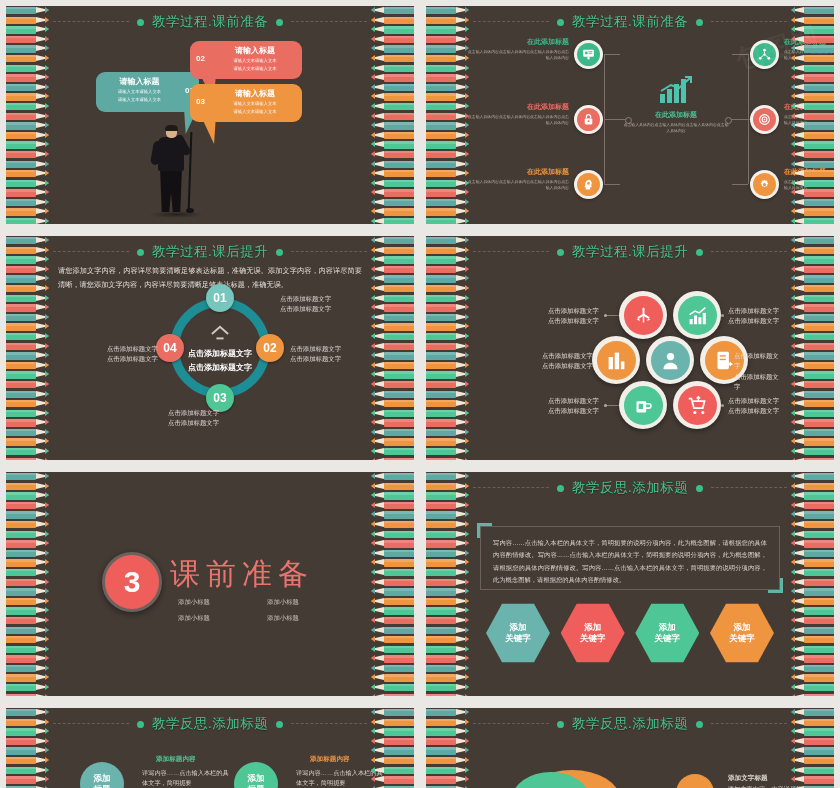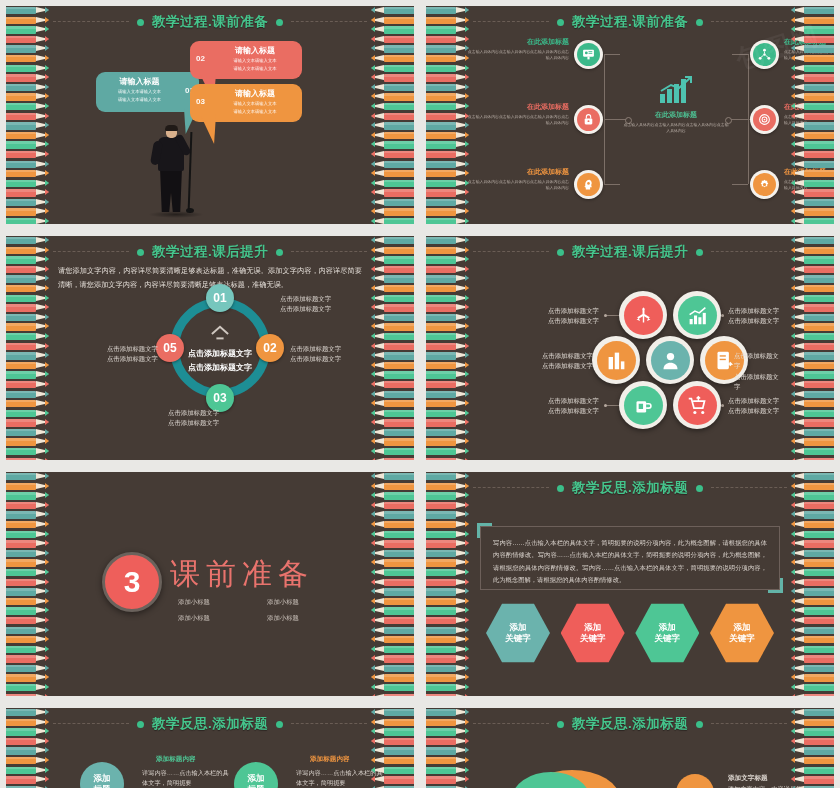--- a/index.html
+++ b/index.html
@@ -44,21 +44,21 @@
     position:absolute;left:39px;top:1px;width:0;height:0;
     border-top:3.7px solid transparent;border-bottom:3.7px solid transparent;
     border-left:4px solid #3b322d;
   }
 
   
   .hdr{position:absolute;left:47px;right:47px;top:8px;height:16px;display:flex;align-items:center;z-index:3;}
   .hdr .line{flex:1;height:1px;border-top:1px dashed #6a5d55;}
   .hdr .dot{width:7px;height:7px;border-radius:50%;background:#3bbf8a;margin:0 8px;flex:none;}
   .hdr .ttl{
-    color:#45c48c;font-size:13.5px;font-weight:bold;white-space:nowrap;
+    color:#45c48c;font-size:13.5px;font-weight:normal;white-space:nowrap;
     letter-spacing:.5px;text-shadow:0 1px 1px rgba(0,0,0,.4);
   }
   .stage{position:absolute;left:52px;right:52px;top:26px;bottom:4px;z-index:2;}
 
   
   .bubble{position:absolute;border-radius:9px;box-sizing:border-box;padding:5px 8px;}
   .bubble .bt{font-size:8px;font-weight:bold;color:#fff;text-align:center;line-height:1.2;}
   .bubble .bd{font-size:4.3px;color:#fff;opacity:.92;text-align:center;line-height:1.45;margin-top:2px;}
   .bubble .num{position:absolute;font-size:8px;font-weight:bold;color:#fff;opacity:.95;}
   .b1{left:38px;top:40px;width:103px;height:40px;background:#5fa9a3;}
@@ -1084,21 +1084,21 @@
                   <path d="M3 11 L12 3 L21 11"></path>
                   <path d="M8 16 h8"></path>
                 </svg>
             </div>
             <div class="rt">点击添加标题文字</div>
             <div class="rt">点击添加标题文字</div>
           </div>
           <div class="knob k1">01</div>
           <div class="knob k2">02</div>
           <div class="knob k3">03</div>
-          <div class="knob k4">05</div>
+          <div class="knob k4">04</div>
         </div>
 
         <div class="rlbl" style="left:222px;top:32px;text-align:left;">
           <div>点击添加标题文字</div>
           <div>点击添加标题文字</div>
         </div>
         <div class="rlbl" style="left:232px;top:82px;text-align:left;">
           <div>点击添加标题文字</div>
           <div>点击添加标题文字</div>
         </div>

